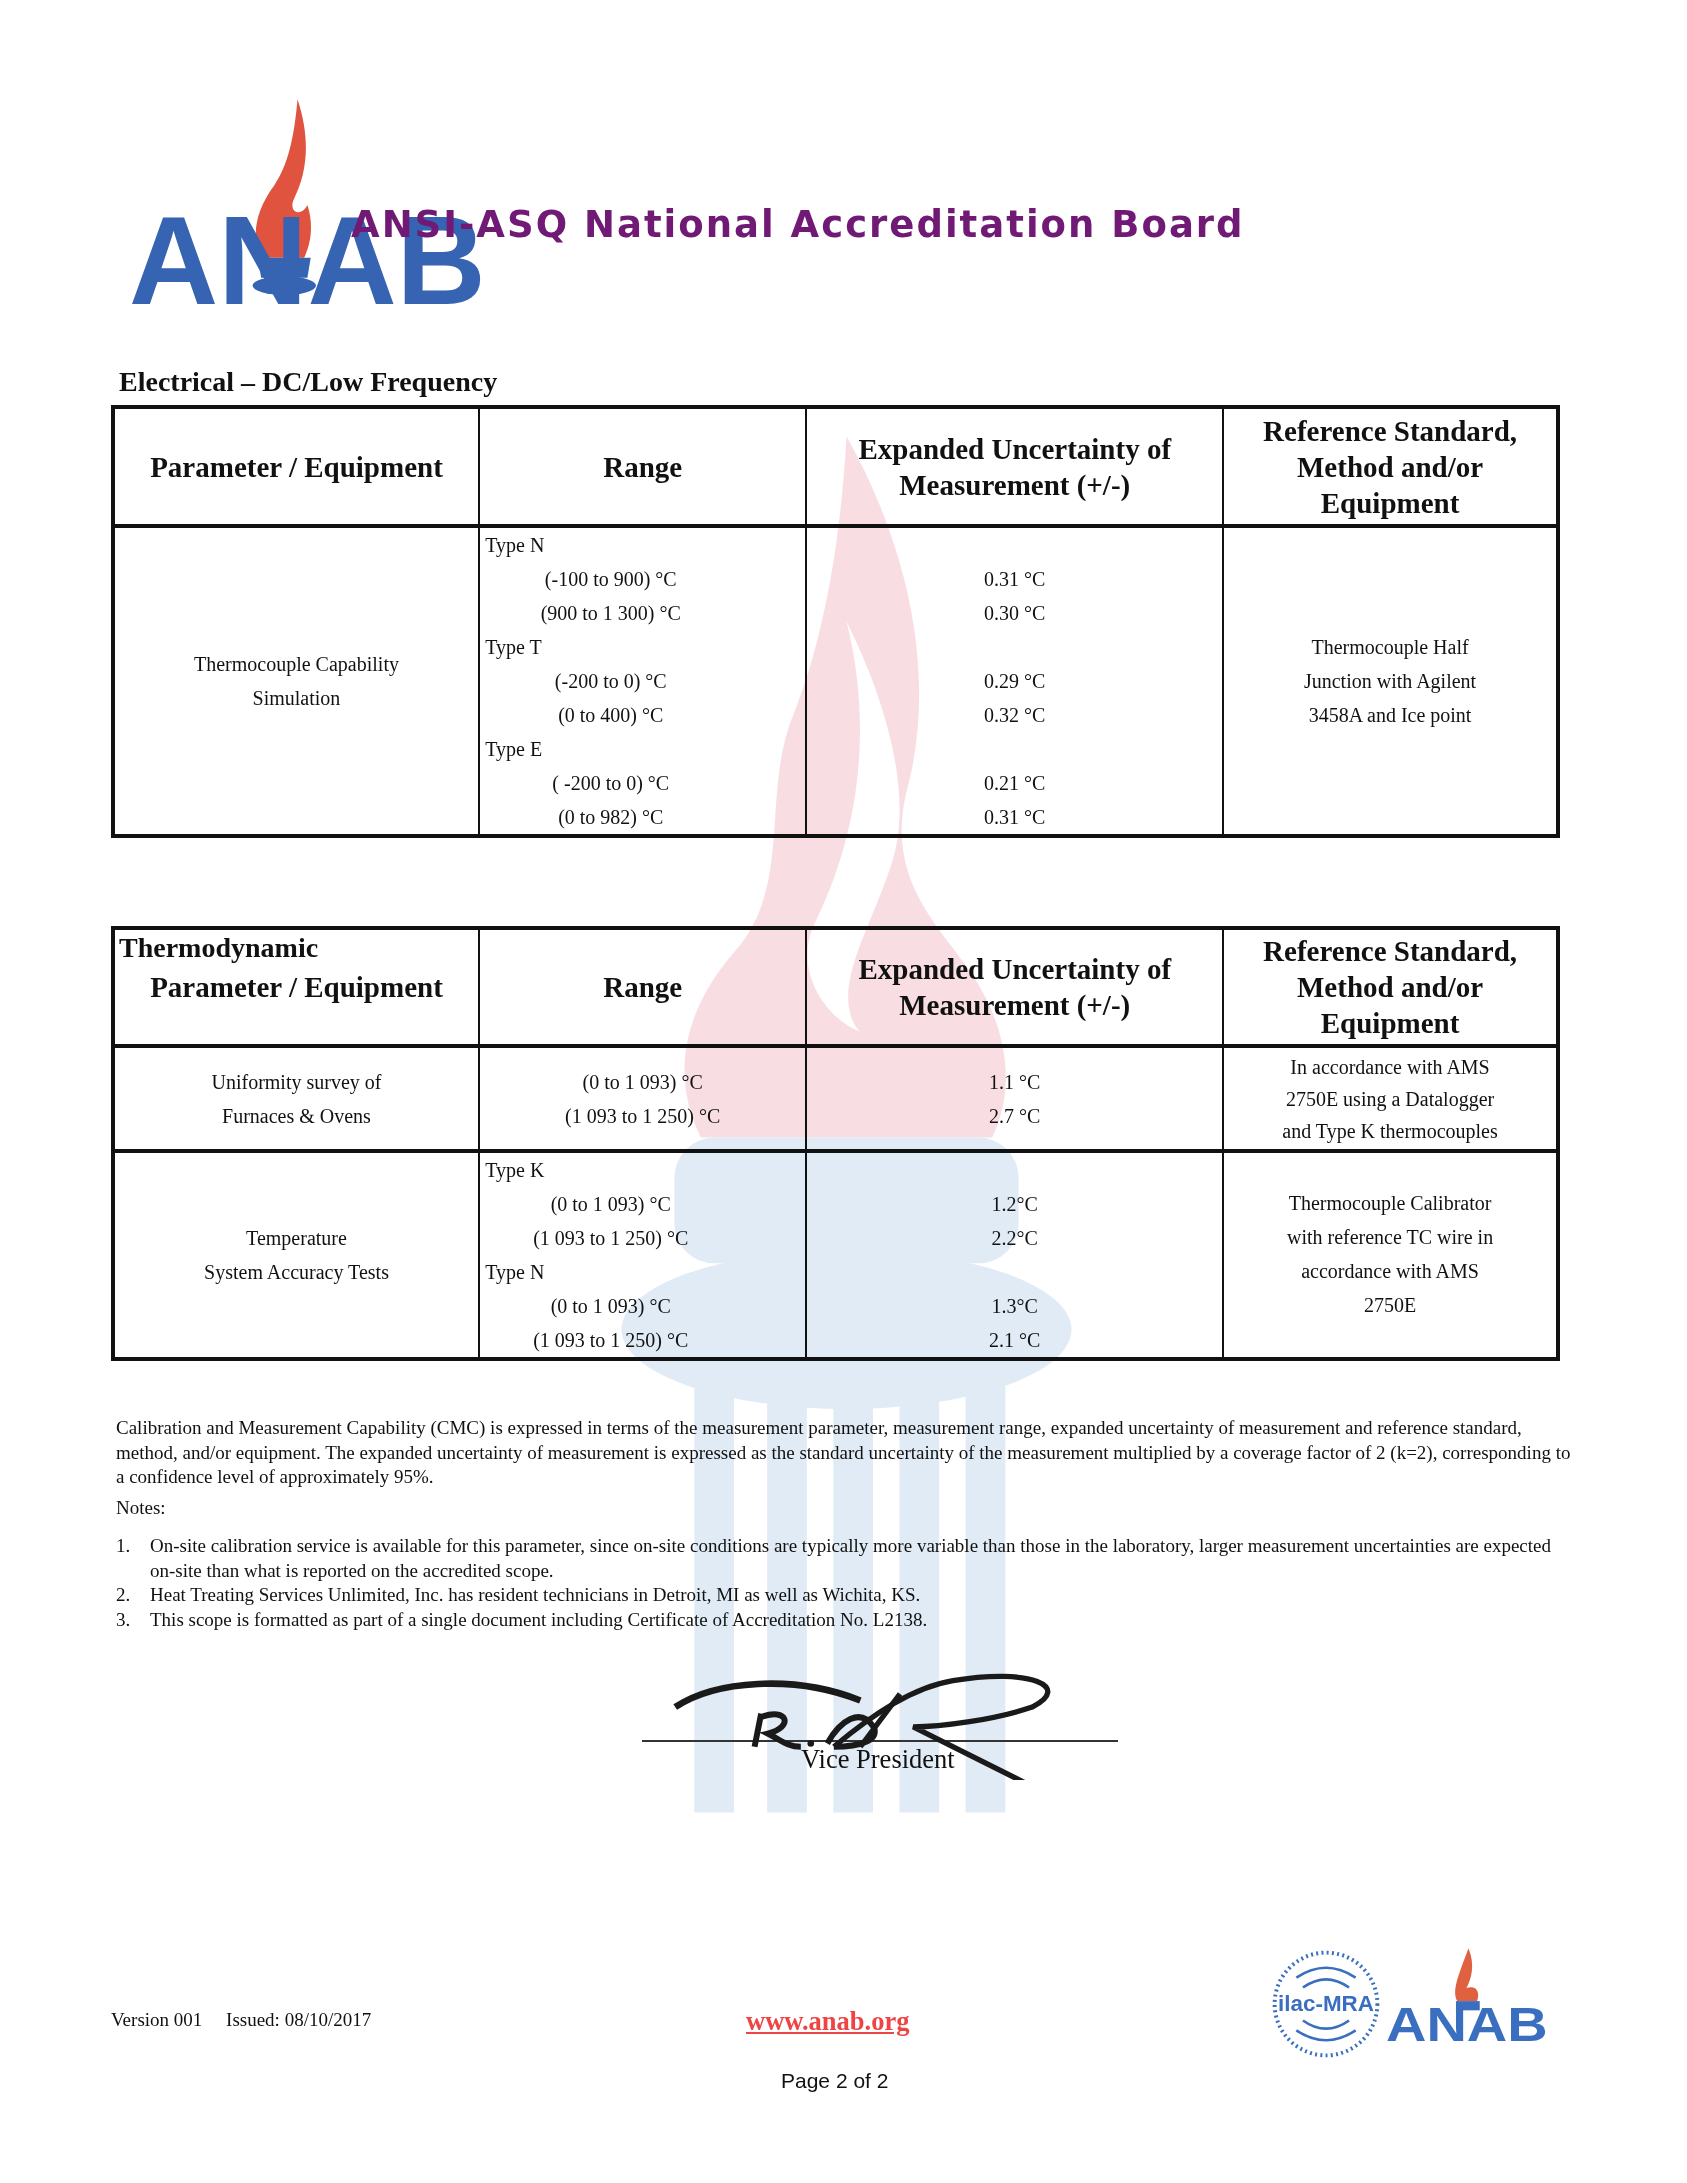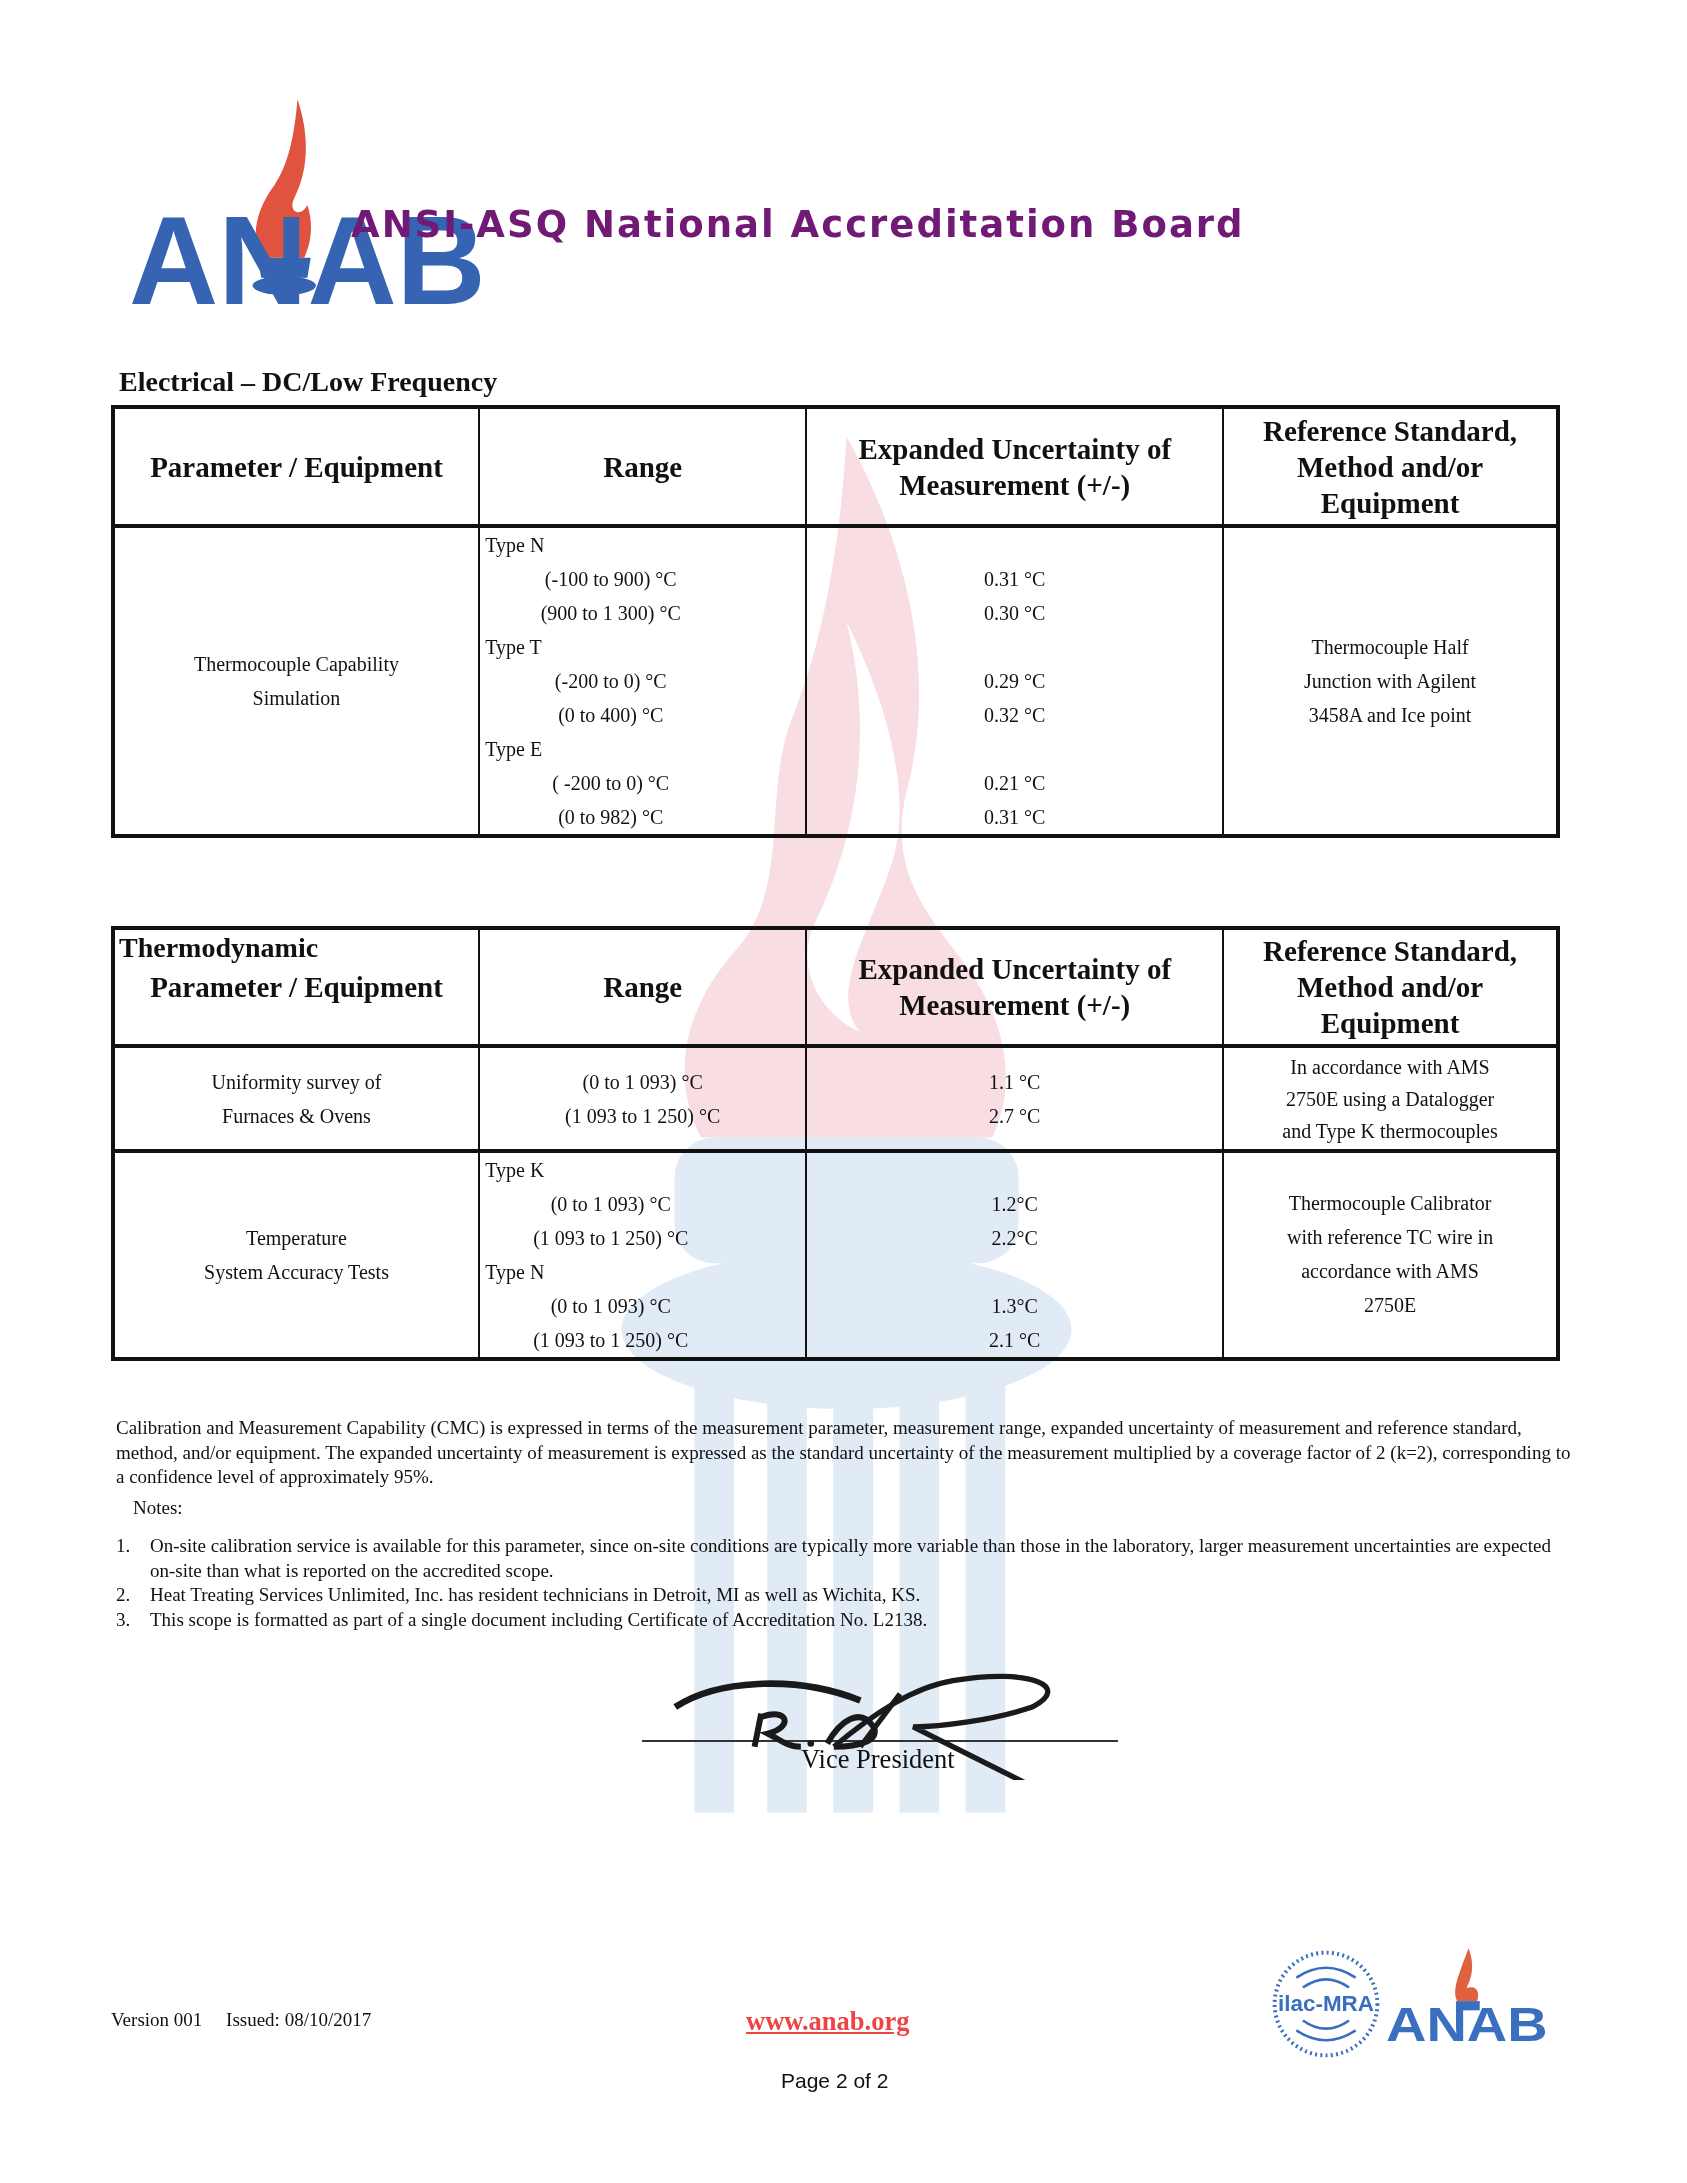--- a/index.html
+++ b/index.html
@@ -31,21 +31,21 @@
   #table2 { left:111px; top:926px; width:1449px; }
   .c1 { width:368px; } .c2 { width:327px; } .c3 { width:419px; } .c4 { width:335px; }
 
   .center { text-align:center; }
   .range-cell { padding-left:5.3px !important; }
   .range-type { text-align:left; }
   .range-val  { padding-left:0; text-align:center; width:251px; }
   .unc-line { text-align:center; }
 
   #cmc-text { position:absolute; left:116px; top:1416px; width:1456px; font-size:19px; line-height:24.5px; }
-  #notes-label { position:absolute; left:116px; top:1497px; font-size:19px;margin-left:17px; }
+  #notes-label { position:absolute; left:116px; top:1497px; font-size:19px; }
   #notes { position:absolute; left:116px; top:1534px; width:1456px; font-size:19px; line-height:24.5px; margin:0; padding:0; list-style:none; }
   #notes li { position:relative; padding-left:34px; }
   #notes li .num { position:absolute; left:0; top:0; }
 
   #signature { left:662px; top:1654px; width:476px; height:126px; z-index:2; }
   #sig-line { left:642px; top:1740px; width:476px; height:0; border-top:2px solid #333; }
   #sig-title { left:801px; top:1744px; font-size:26.5px; }
 
   #footer-version { left:111px; top:2009px; font-size:19px; white-space:pre; }
   #footer-link { left:746px; top:2006px; font-size:26.5px; font-weight:bold; color:#ef4444; text-decoration:underline; }

